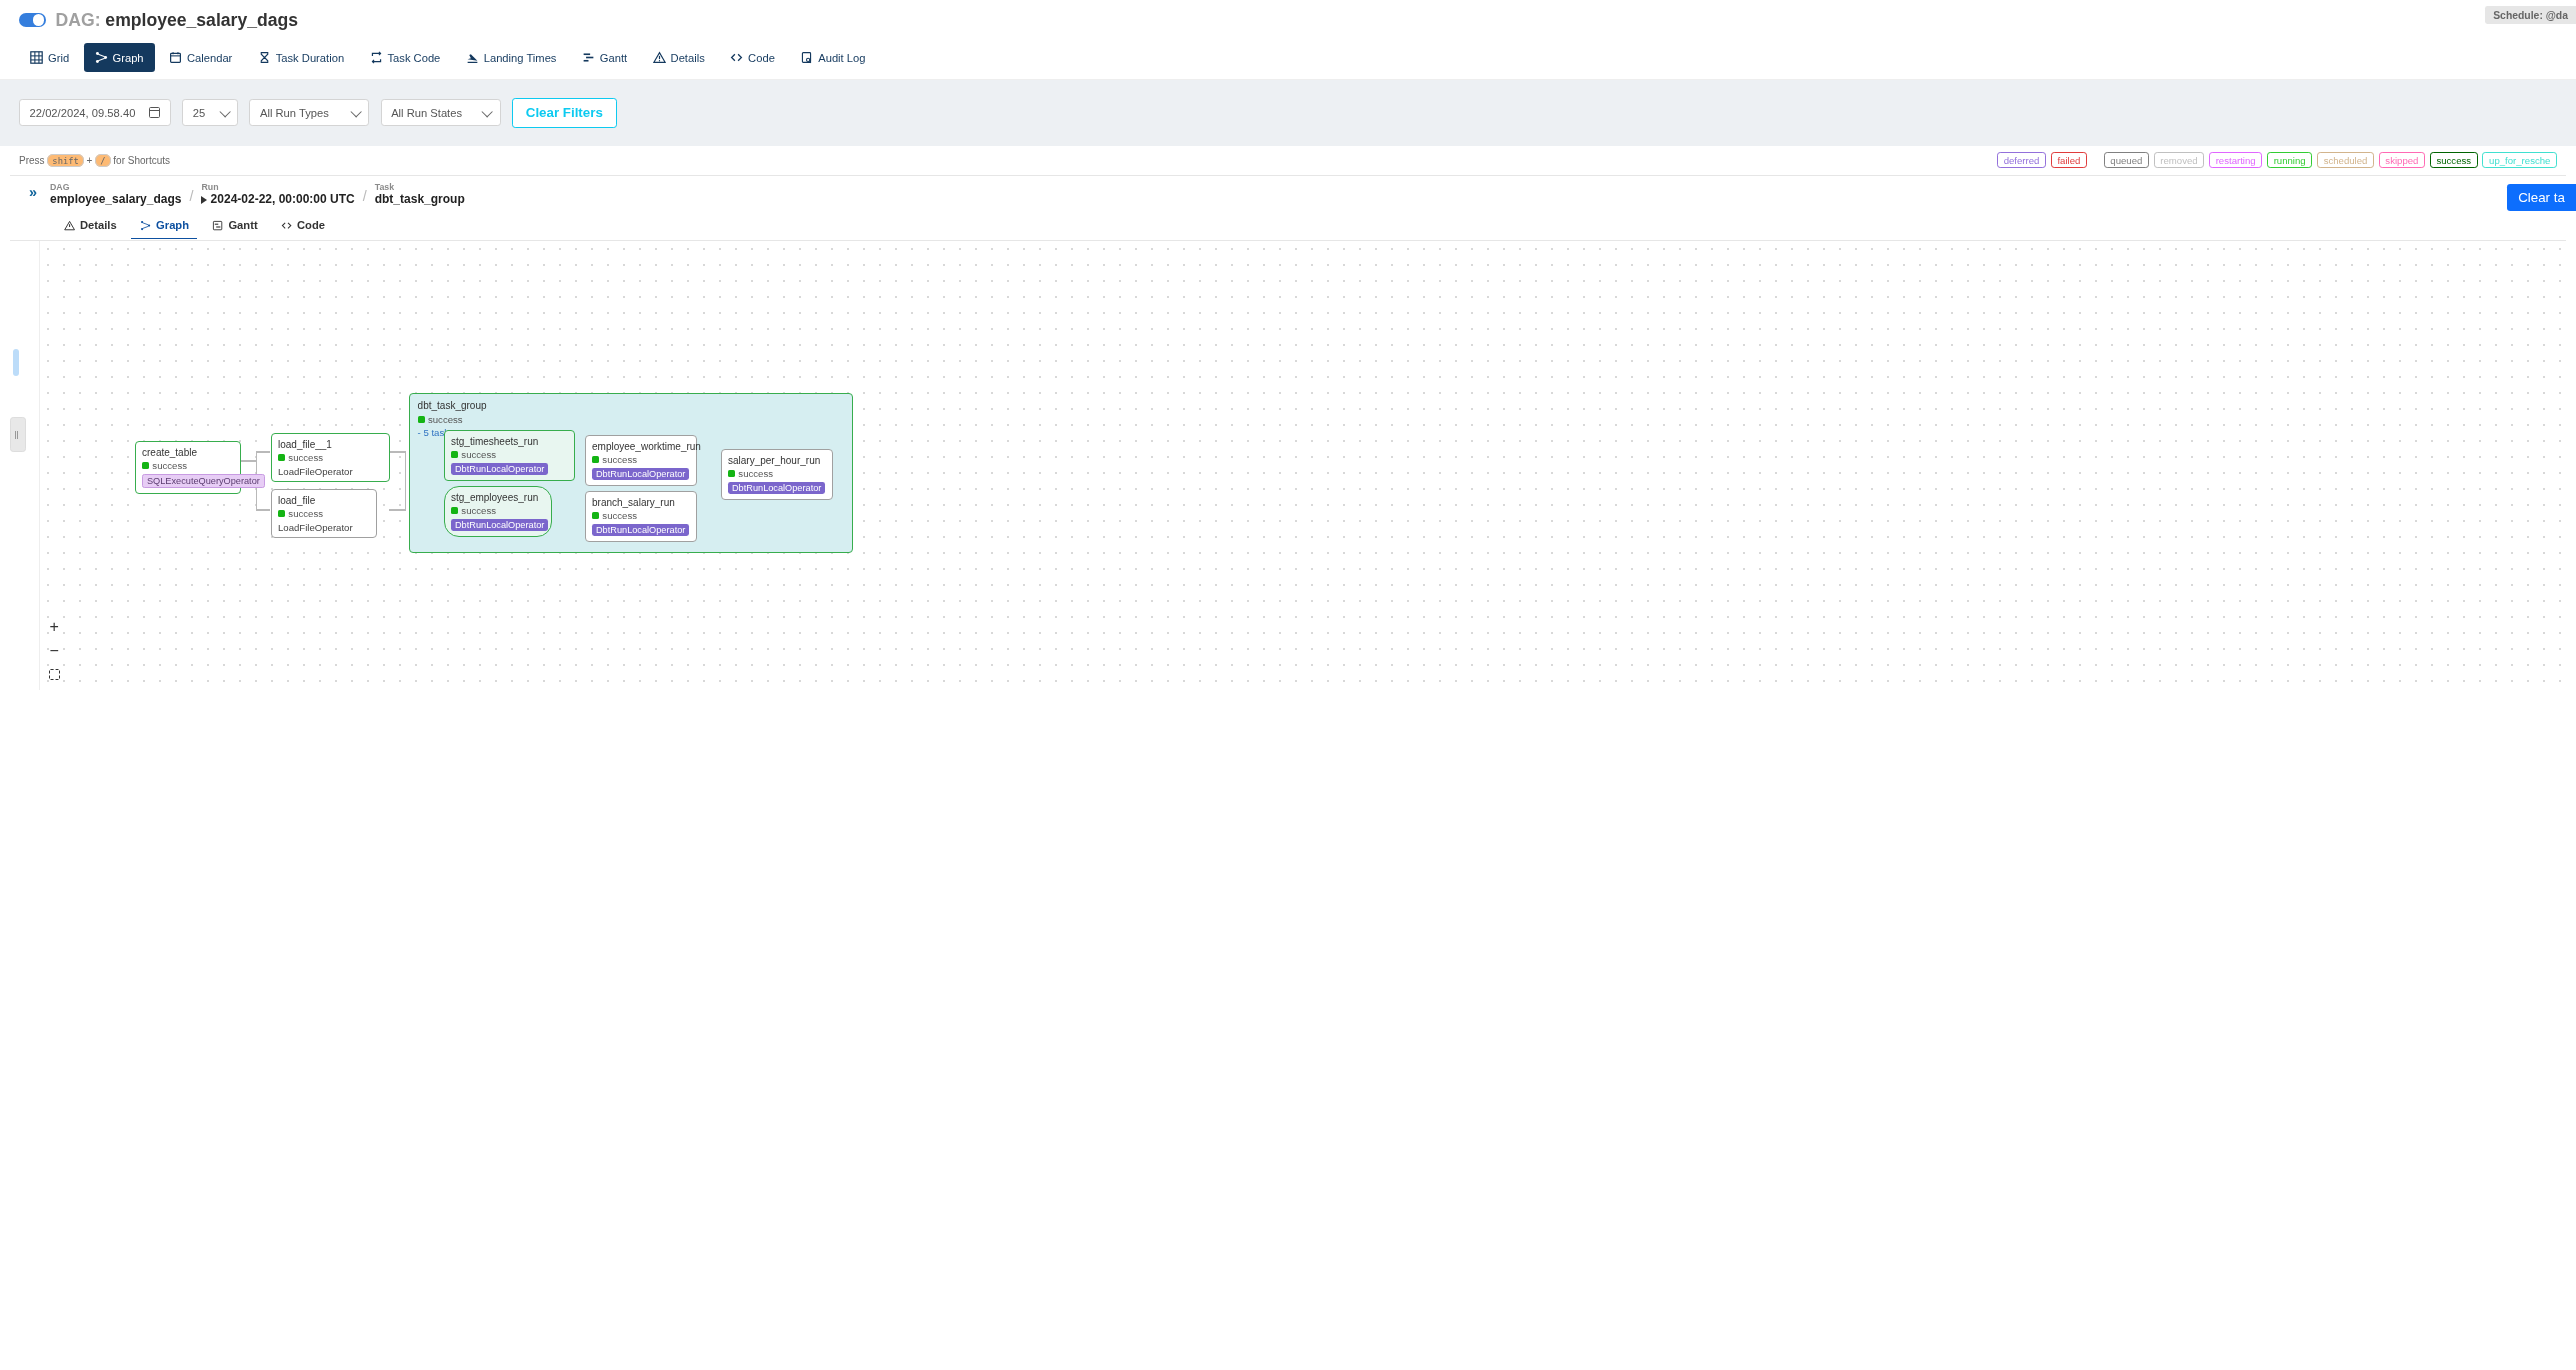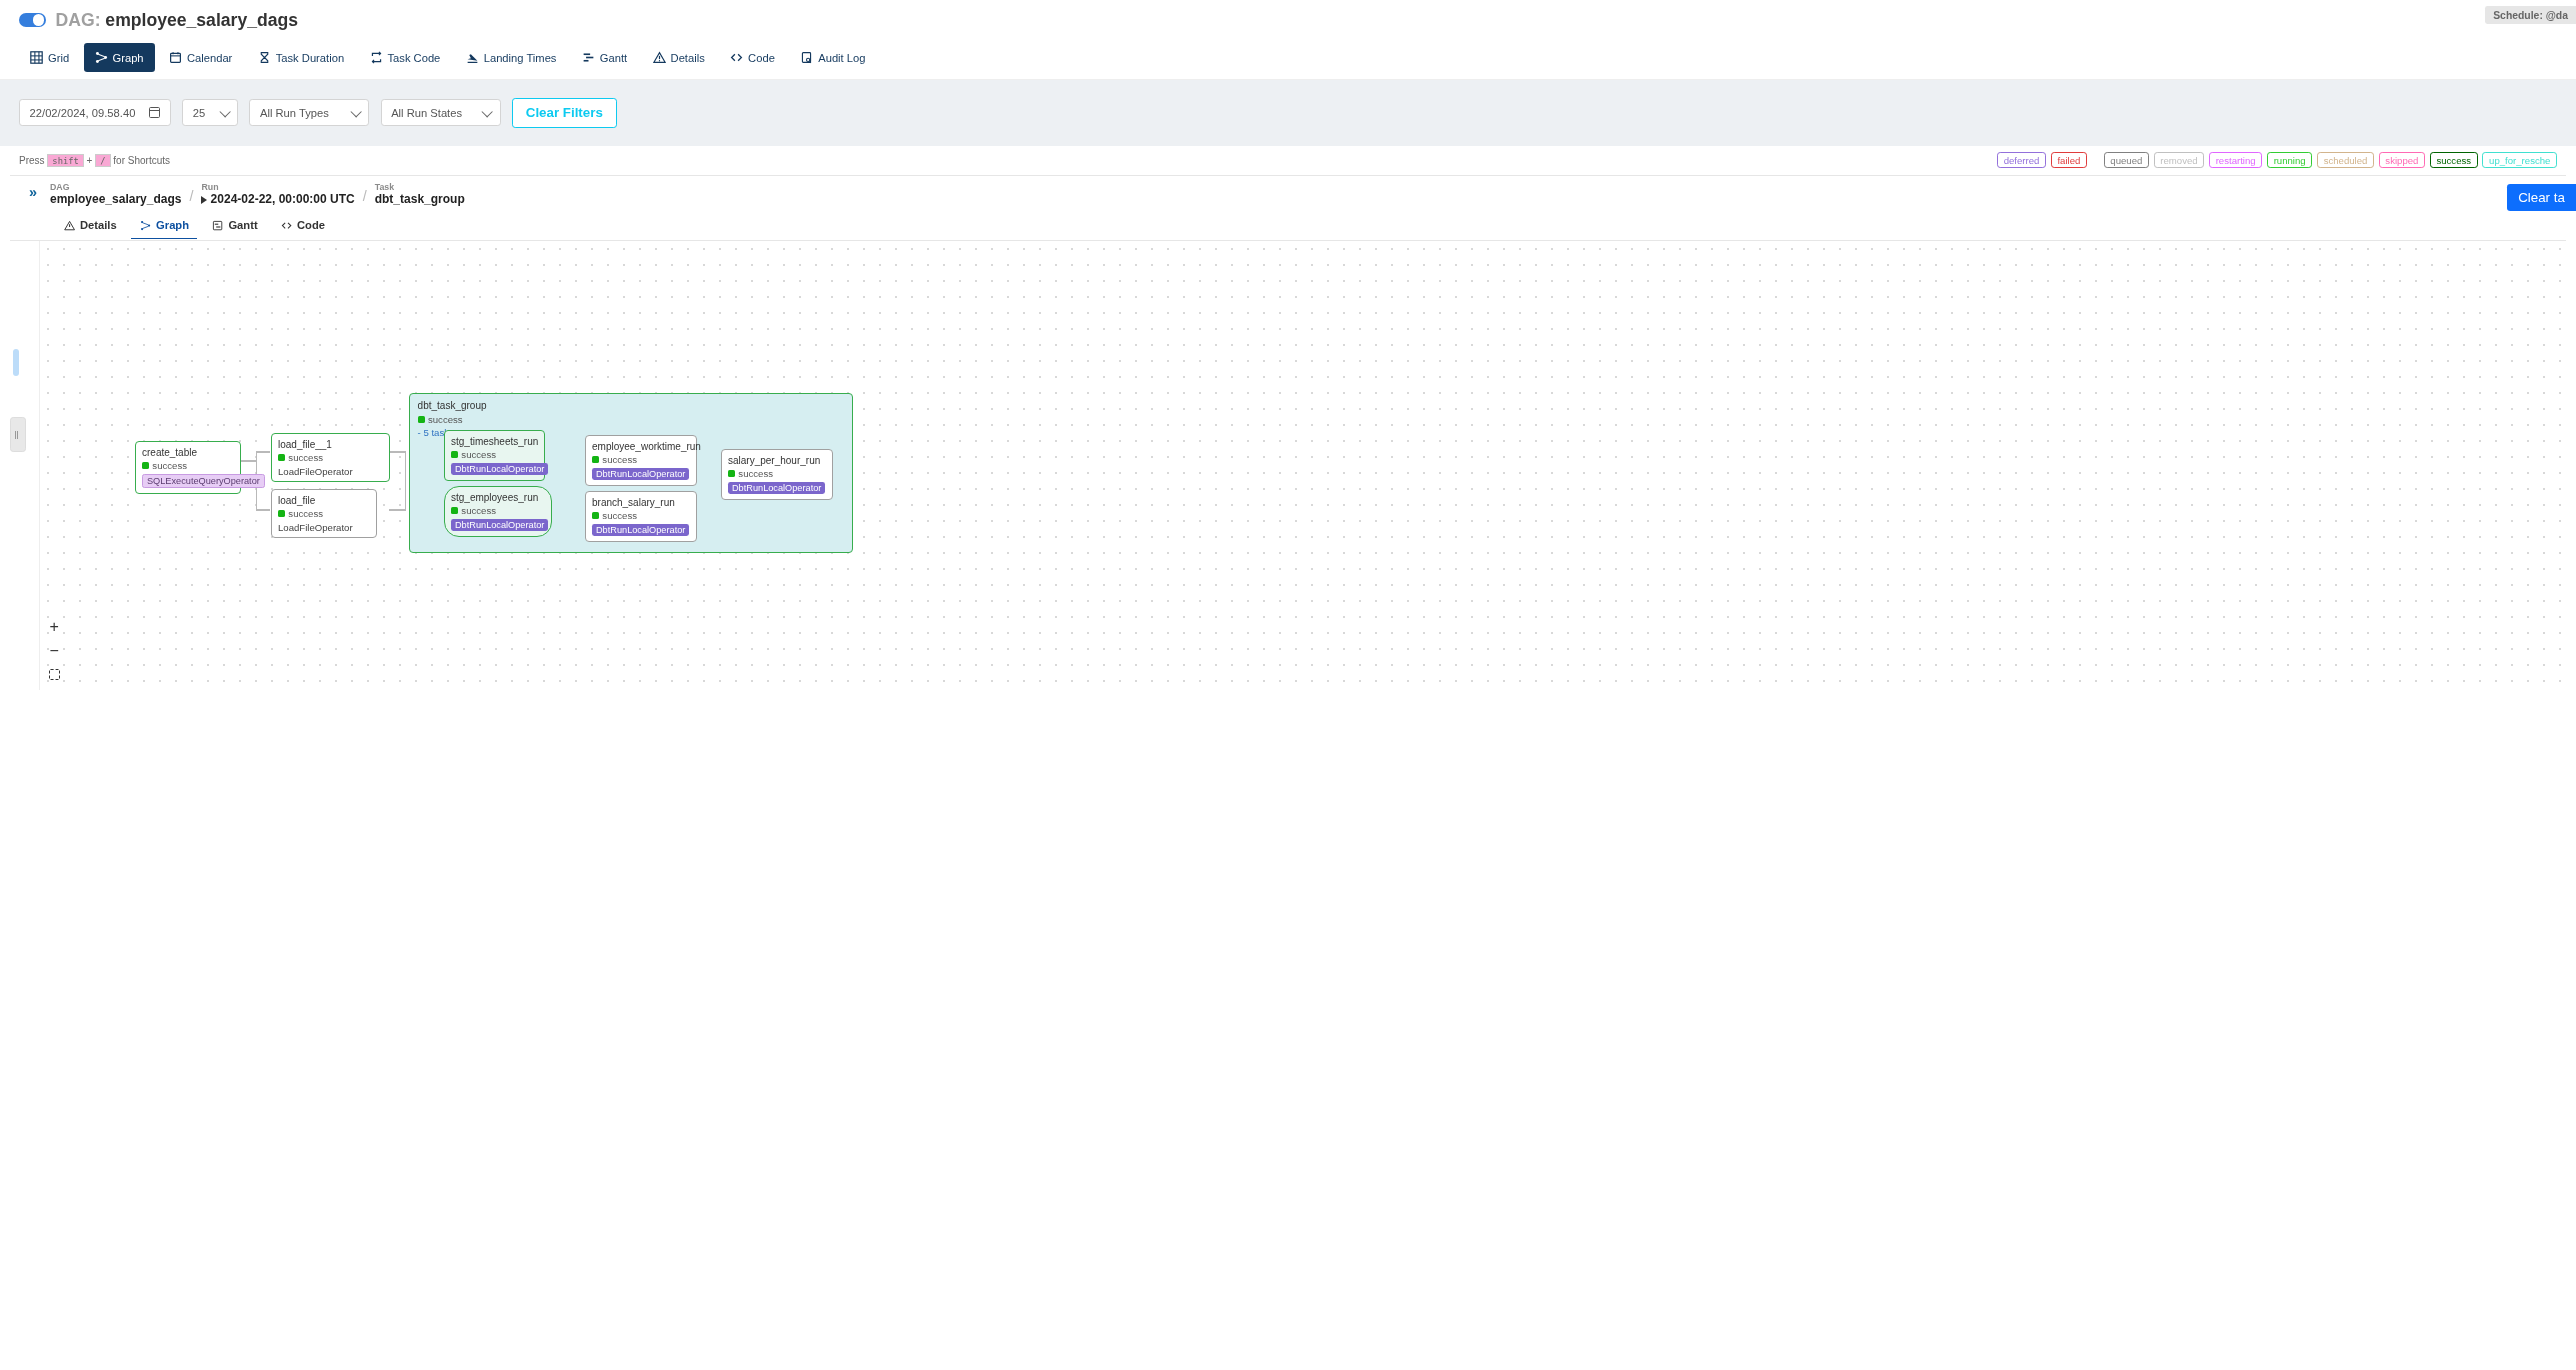--- a/index.html
+++ b/index.html
@@ -25,21 +25,21 @@
   .filter-date { width: 152px; justify-content: space-between; }
   .filter-count { width: 56px; justify-content: space-between; }
   .filter-wide { width: 120px; justify-content: space-between; }
   .clear-filters { border: 0.8px solid #0dcaf0; color: #0dcaf0; background: #fff; padding: 6.4px 13px; border-radius: 3.2px; font-weight: 600; cursor: pointer; }
   .chevron-down { width: 8px; height: 8px; border-right: 1.6px solid #666; border-bottom: 1.6px solid #666; transform: rotate(45deg) translateY(-1.6px); }
   .cal-icon { width: 11.2px; height: 11.2px; border: 1.2px solid #555; border-radius: 1.6px; position: relative; }
   .cal-icon::before { content: ""; position: absolute; top: 1.6px; left: 0; right: 0; height: 1.2px; background: #555; }
   
   
   .shortcuts-row { display: flex; justify-content: space-between; align-items: center; padding: 6.4px 19px; font-size: 10px; color: #666; }
-  .shortcut-key { background: #f9a8d4; border: 0.8px solid #ccc; border-radius: 0; padding: 0.8px 4px; font-family: monospace; font-size: 8.8px; }
+  .shortcut-key { background: #fdba74; border: 0.8px solid #ccc; border-radius: 6px; padding: 0.8px 4px; font-family: monospace; font-size: 8.8px; }
   .legend { display: flex; gap: 4.8px; }
   .legend-item { border: 1.2px solid; border-radius: 3.2px; padding: 1.6px 5.6px; font-size: 9.6px; background: #fff; }
   
   
   .divider { border: none; border-top: 0.8px solid #e6e6e6; margin: 0 9.6px; }
   .breadcrumb-row { display: flex; align-items: center; padding: 6.4px 19px 6.4px 50px; gap: 8px; position: relative; }
   .bc-col { display: flex; flex-direction: column; }
   .bc-label { font-size: 8.8px; color: #8b8b8b; font-weight: 600; }
   .bc-value { font-size: 12px; font-weight: 700; color: #222; }
   .bc-sep { color: #bbb; font-size: 14.4px; align-self: flex-end; padding-bottom: 1.6px; }
@@ -366,21 +366,21 @@
 
     <div class="node node-white" style="left:231px; top:248px; width:106px;">
       <span class="node-title">load_file</span>
       <span class="node-status">
           <span class="status-box"></span>
           <span>success</span>
         </span>
       <span style="font-size:9.6px;color:#444;">LoadFileOperator</span>
     </div>
 
-    <div class="node node-mint" style="left:404px; top:189px; width:101px;">
+    <div class="node node-mint" style="left:404px; top:189px; width:131px;">
       <span class="node-title">stg_timesheets_run</span>
       <span class="node-status">
           <span class="status-box"></span>
           <span>success</span>
         </span>
       <span class="op-badge op-dbt">DbtRunLocalOperator</span>
     </div>
 
     <div class="node node-mint" style="left:404px; top:245px; width:108px;border-radius:15px;">
       <span class="node-title">stg_employees_run</span>

